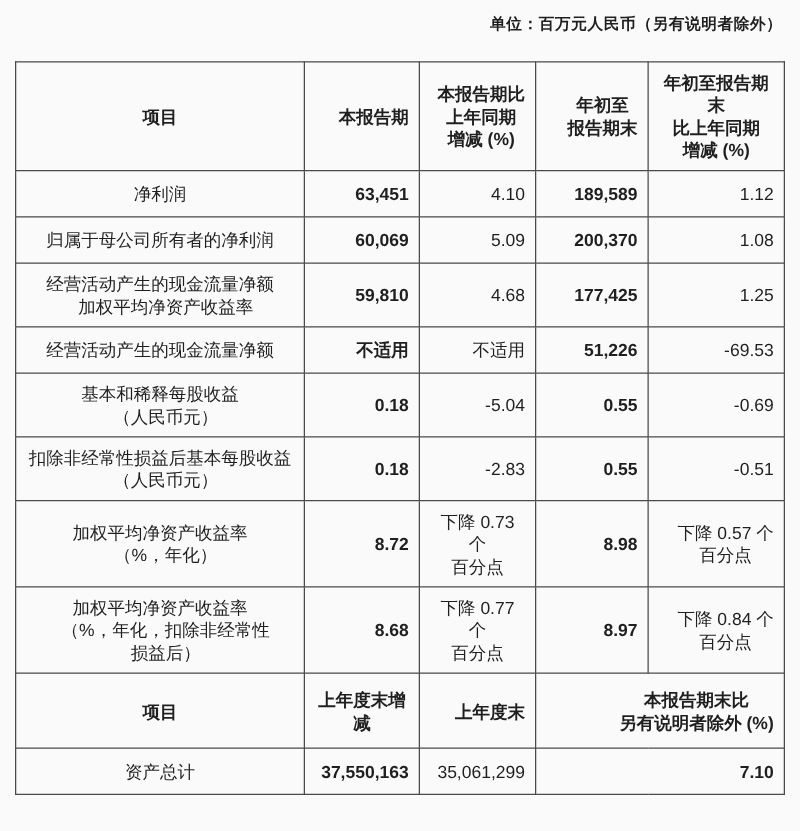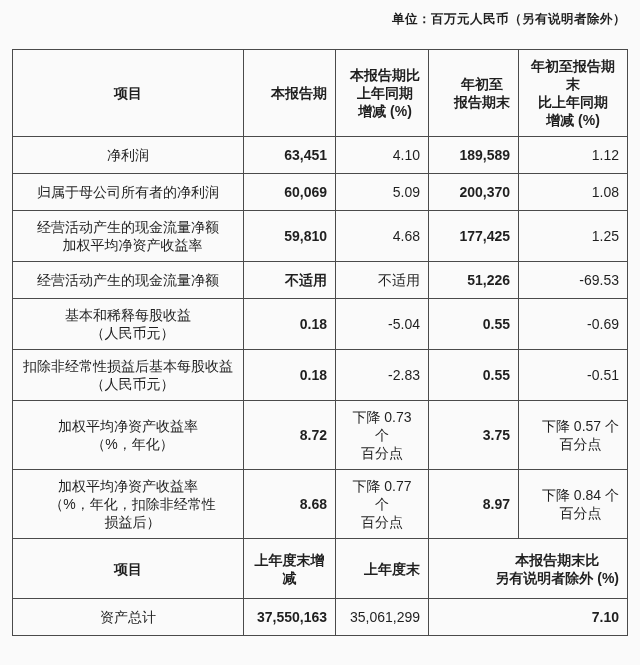--- a/index.html
+++ b/index.html
@@ -265,21 +265,21 @@
             </div>
           </td>
           <td class="rcell">
             <div class="rblock">
               <div class="line">下降 0.73 个</div>
               <div class="line">百分点</div>
             </div>
           </td>
           <td class="rcell bold">
             <div class="rblock">
-              <div class="line">3.75</div>
+              <div class="line">8.98</div>
             </div>
           </td>
           <td class="rcell">
             <div class="rblock">
               <div class="line">下降 0.57 个</div>
               <div class="line">百分点</div>
             </div>
           </td>
         </tr>
         <tr class="brow">

